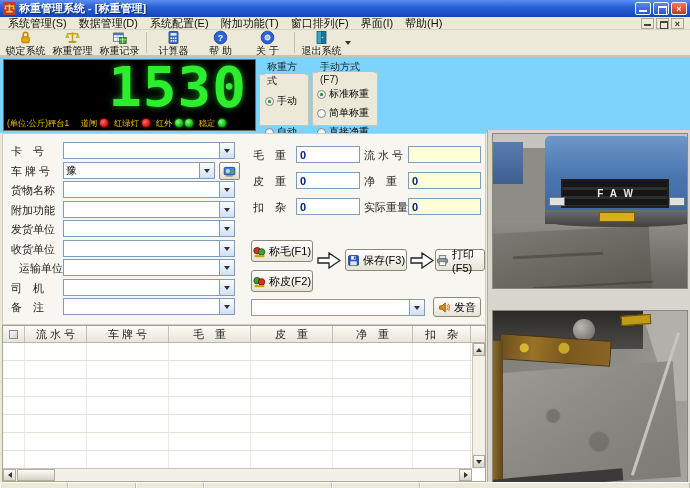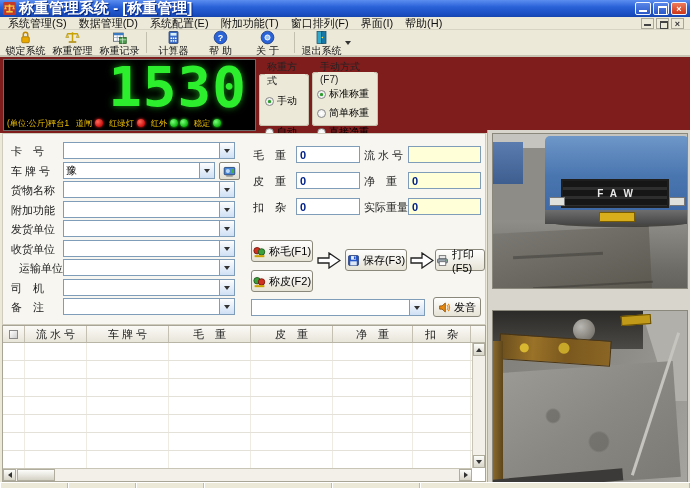--- a/index.html
+++ b/index.html
@@ -6,21 +6,21 @@
   html,body { width:690px; height:488px; }
   body { font-family:"Liberation Sans","DejaVu Sans",sans-serif; font-size:11px; background:#ece9d8; overflow:hidden; }
   .window { position:relative; width:690px; height:488px; background:#ece9d8; overflow:hidden; }
 
   
   .titlebar { position:absolute; left:0; top:0; width:690px; height:17px;
     background:linear-gradient(180deg,#5c8ef0 0%,#2a62d8 40%,#1b4fc4 80%,#1545ae 100%);
     display:flex; align-items:center; padding:0 3px; }
   .app-ico { width:13px; height:13px; margin-right:3px; flex:0 0 auto; }
   .app-ico svg { width:13px; height:13px; display:block; }
-  .title-text { color:#fff; font-weight:bold; font-size:15px; text-shadow:1px 1px 1px #00227a; white-space:nowrap; }
+  .title-text { color:#fff; font-weight:bold; font-size:11px; text-shadow:1px 1px 1px #00227a; white-space:nowrap; }
   .winbtns { margin-left:auto; display:flex; gap:2px; }
   .wbtn { width:16px; height:13px; border:1px solid #f0f4ff; border-radius:2px;
     background:linear-gradient(180deg,#5a86e8,#2a58c8); position:relative; }
   .wbtn.close { background:linear-gradient(180deg,#ee7a5a,#cc3618); }
   .wbtn .g { position:absolute; inset:0; color:#fff; font-size:9px; line-height:11px; text-align:center; font-weight:bold; }
   .wbtn.min .g::after { content:""; position:absolute; left:3px; right:3px; bottom:2px; height:2px; background:#fff; }
   .wbtn.rest .g::after { content:""; position:absolute; left:4px; top:3px; width:7px; height:6px; border:1px solid #fff; border-top-width:2px; }
   .wbtn.close .g::after { content:"×"; position:absolute; inset:0; line-height:12px; }
 
   
@@ -38,25 +38,25 @@
     border-bottom:2px solid #c8c4b4; display:flex; align-items:stretch; padding:0 2px; }
   .tbtn { width:47px; display:flex; flex-direction:column; align-items:center; justify-content:center; gap:0; border:1px solid transparent; border-radius:2px; }
   .ticon { width:15px; height:15px; }
   .ticon svg { width:15px; height:15px; display:block; }
   .tlbl { font-size:10px; line-height:11px; color:#111; white-space:nowrap; }
   .tsep { width:1px; background:#c4c0b0; margin:2px 3px; }
   .tdrop { width:10px; display:flex; align-items:center; }
   .tri { width:0; height:0; border-left:3px solid transparent; border-right:3px solid transparent; border-top:4px solid #333; display:inline-block; }
 
   
-  .ctrl { position:absolute; left:0; top:57px; width:690px; height:76px; background:#7f1d1d; }
+  .ctrl { position:absolute; left:0; top:57px; width:690px; height:76px; background:#7dd3fc; }
   .led { position:absolute; left:3px; top:2px; width:253px; height:72px; background:#000; border:1px solid #6a6a6a; }
   .led-digits { position:absolute; right:8px; top:-4px; height:56px; color:#2dee2d; font-family:"DejaVu Sans Mono","Liberation Mono",monospace;
     font-weight:bold; font-size:56px; line-height:62px; letter-spacing:1px; text-shadow:0 0 7px rgba(40,255,40,.55); }
-  .led-strip { position:absolute; left:0; right:0; bottom:0; height:14px; background:#000; display:flex; align-items:center; padding:0 3px; }
+  .led-strip { position:absolute; left:0; right:0; bottom:0; height:14px; background:#000; display:flex; align-items:center; padding:0 3px; gap:5px; }
   .unit { color:#f0c000; font-size:9px; white-space:nowrap; transform:scale(.92); transform-origin:left center; }
   .ind { display:flex; align-items:center; gap:2px; }
   .ind-lbl { color:#f0c000; font-size:9px; white-space:nowrap; transform:scale(.92); }
   .dot { width:8px; height:8px; border-radius:50%; display:inline-block; }
   .dot.red { background:radial-gradient(circle at 35% 35%,#ff6a5a,#d01010 70%); box-shadow:0 0 3px #f22; }
   .dot.green { background:radial-gradient(circle at 35% 35%,#7aff7a,#0fb80f 70%); box-shadow:0 0 3px #2e2; }
 
   fieldset.grp { position:absolute; top:3px; border:1px solid #c8c4b0; border-radius:3px; background:#ece9d8; padding:1px 3px; }
   fieldset.grp legend { font-size:10px; color:#222; padding:0 2px; margin-left:2px; }
   .g1 { left:259px; width:50px; height:66px; }

